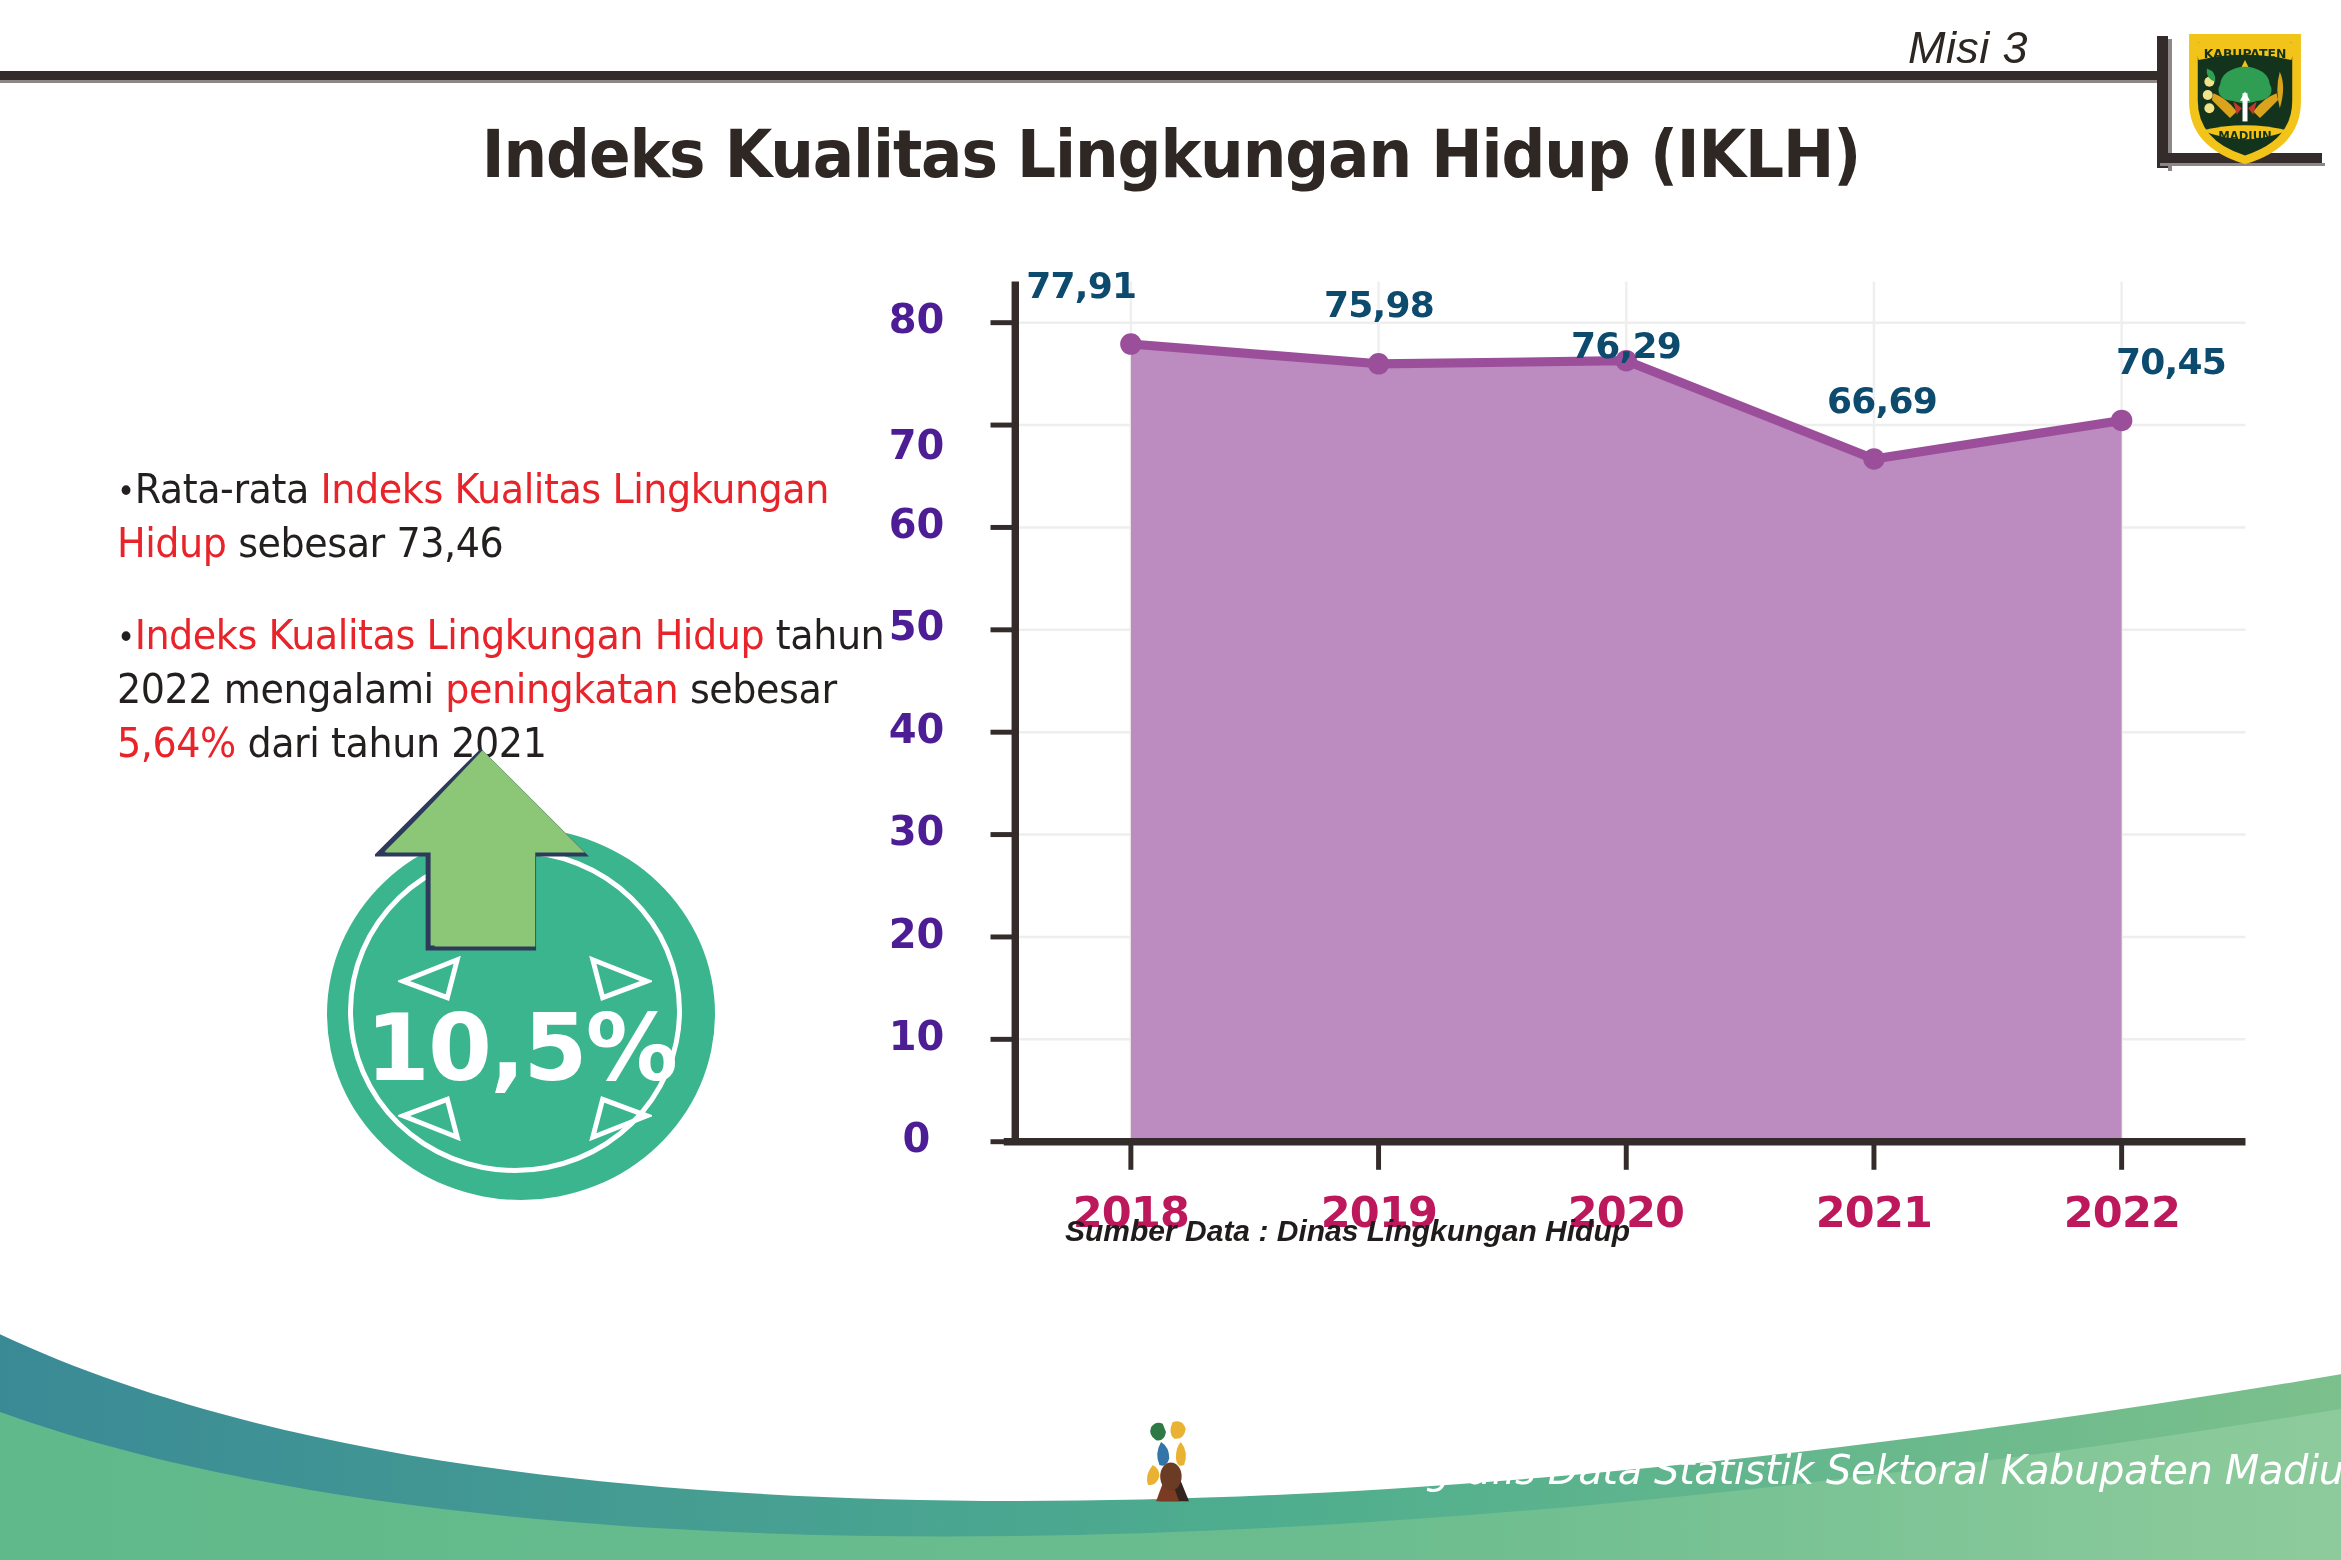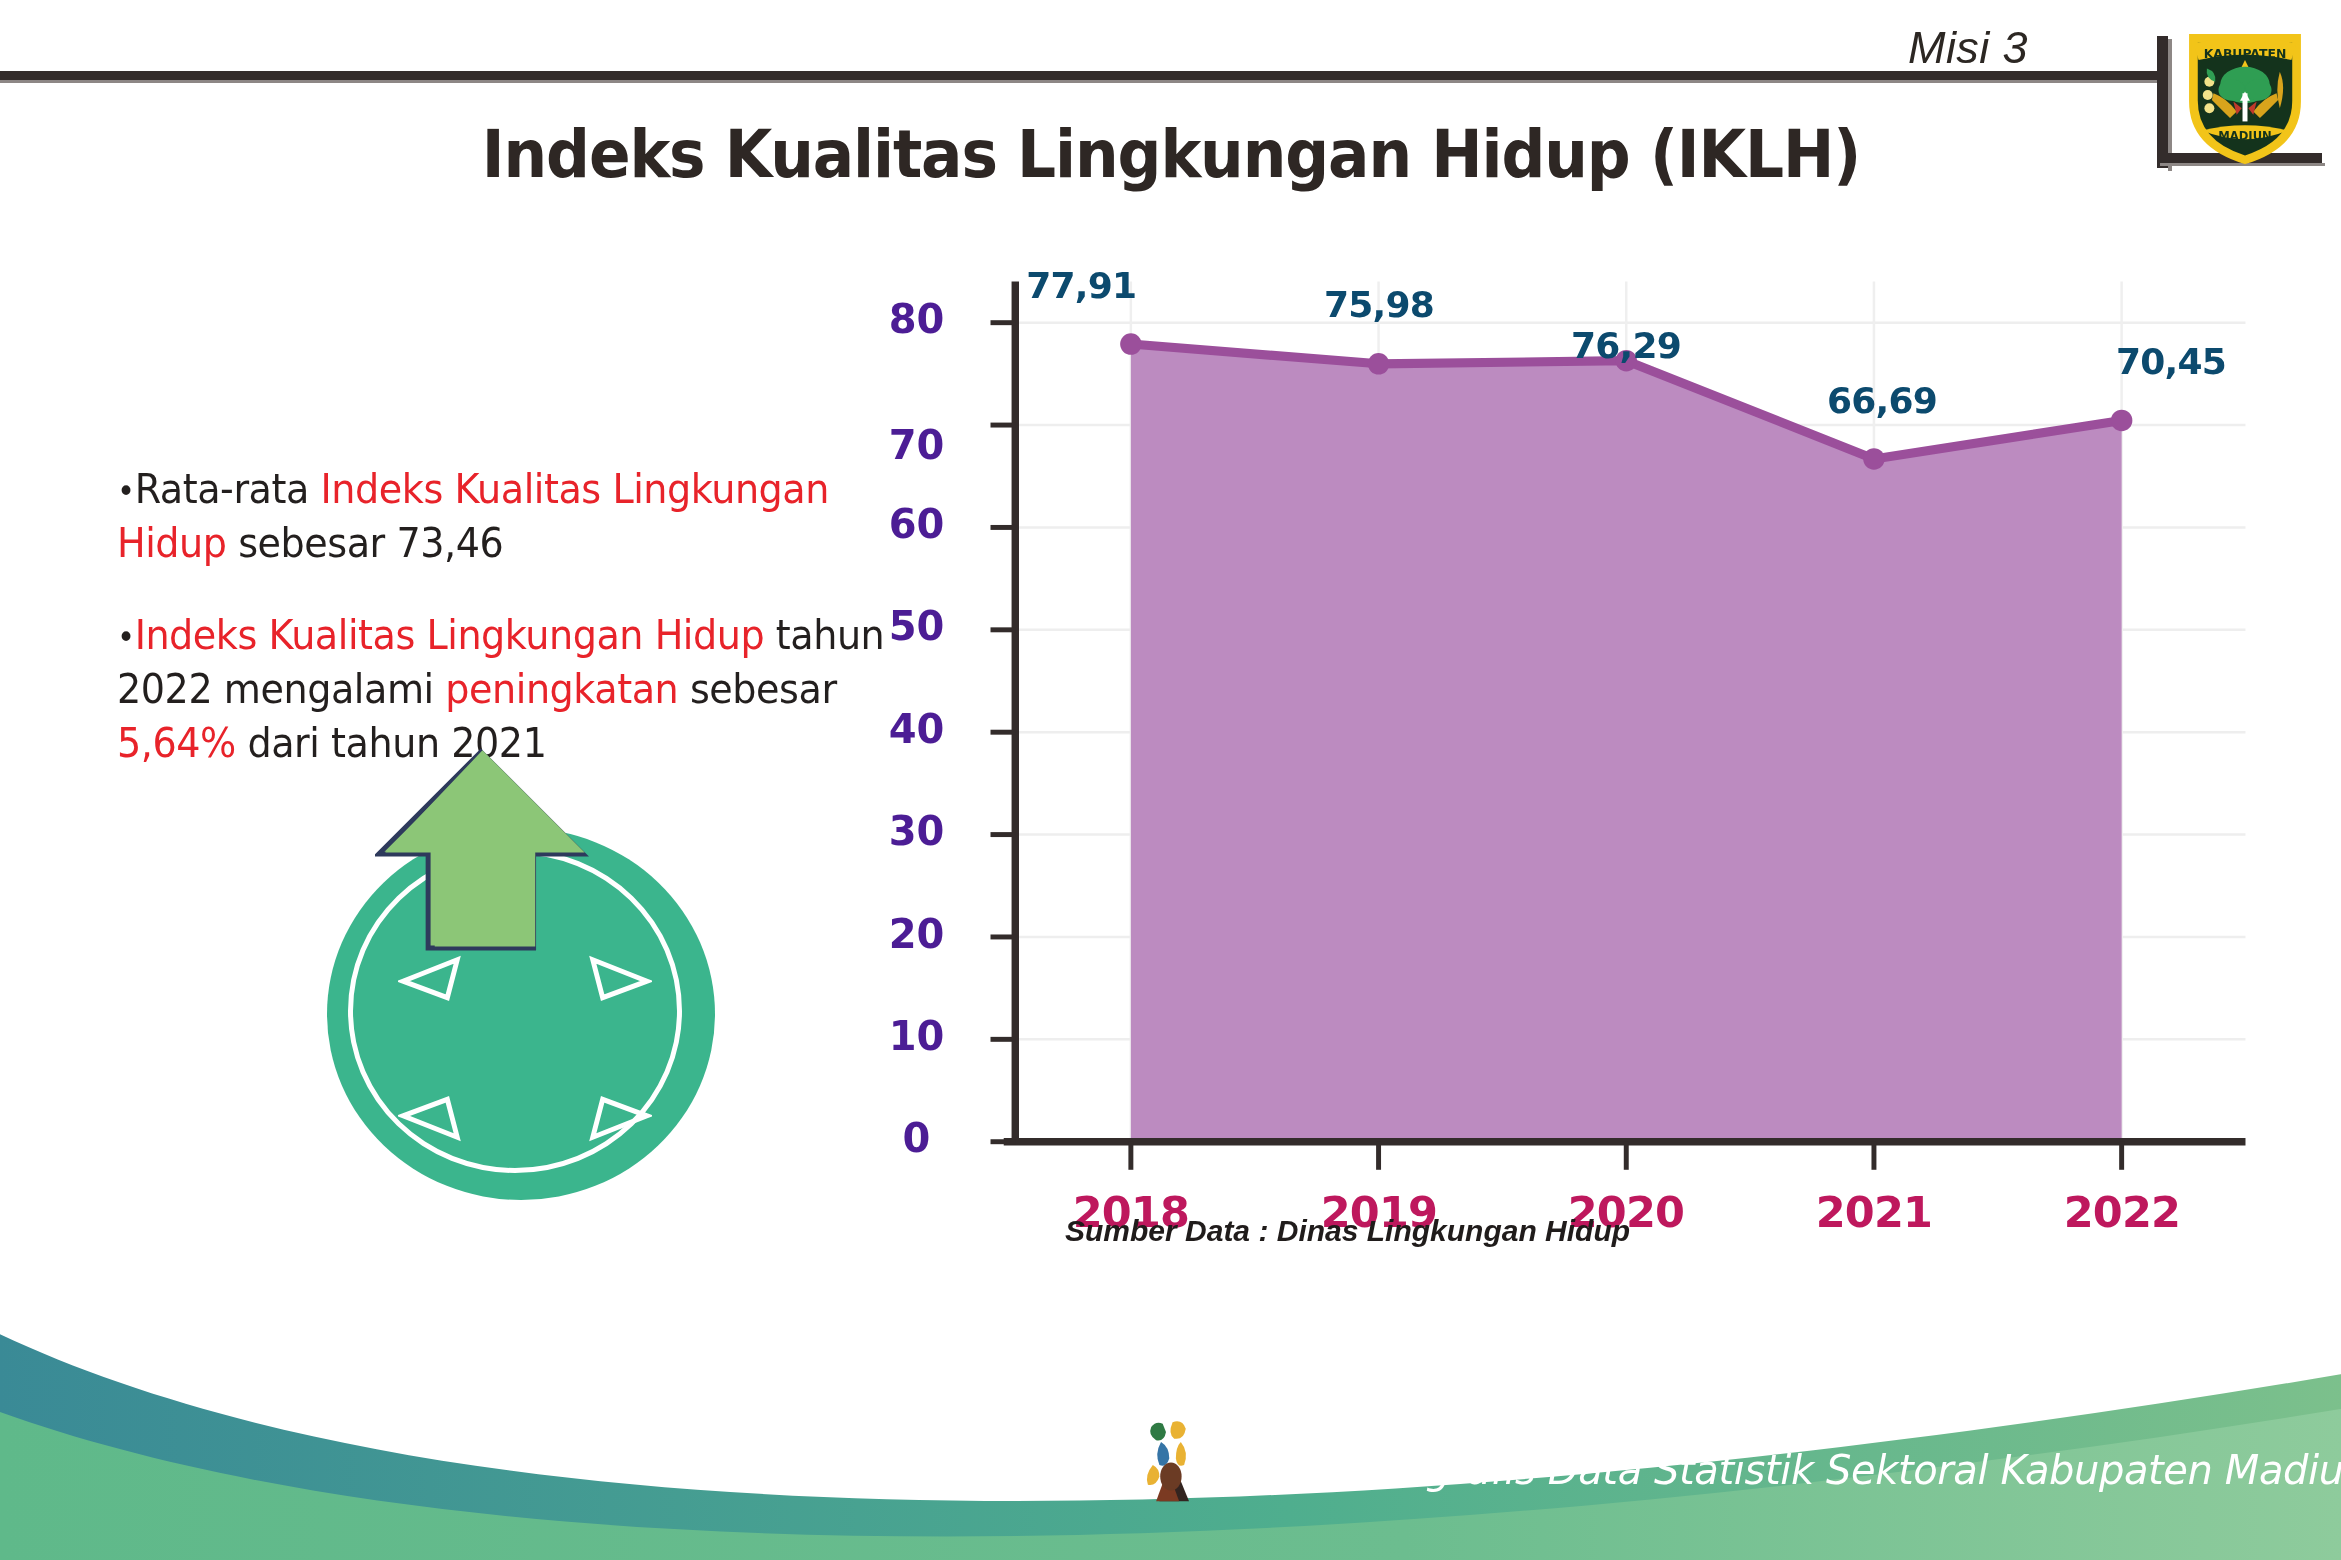--- a/index.html
+++ b/index.html
@@ -188,20 +188,21 @@
     </svg>
     <svg class="tick-mark" style="left:266px;top:339px;" width="74" height="58" viewBox="0 0 90 70">
       <polygon points="84,36 18,62 30,16" fill="none" stroke="#ffffff" stroke-width="6"></polygon>
     </svg>
 
     <svg class="badge-arrow" viewBox="0 0 260 250">
       <polygon points="128,6 252,130 192,130 192,244 64,244 64,130 4,130" fill="#8cc677" stroke="#2e3a5c" stroke-width="6" stroke-linejoin="miter"></polygon>
       <polygon points="130,4 254,128 194,128 194,242 72,242 72,128 12,128" fill="#8cc677"></polygon>
     </svg>
 
+    <div class="badge-pct">10,5%</div>
   </div>
 
   <div class="chart">
     <svg class="chart-svg" width="1288" height="925" viewBox="0 0 1560 1120">
       <g id="gridlines" stroke="#eeeeee" stroke-width="3">
           <line x1="50" x2="1540" y1="928" y2="928"></line>
           <line x1="50" x2="1540" y1="804" y2="804"></line>
           <line x1="50" x2="1540" y1="680" y2="680"></line>
           <line x1="50" x2="1540" y1="556" y2="556"></line>
           <line x1="50" x2="1540" y1="432" y2="432"></line>

